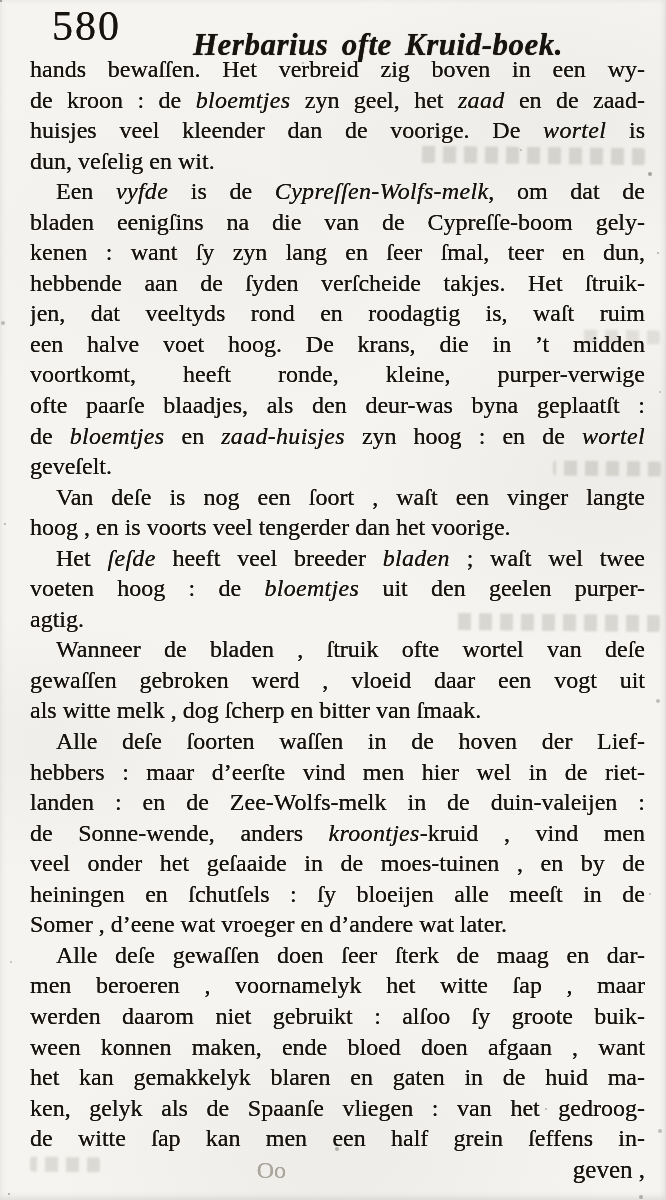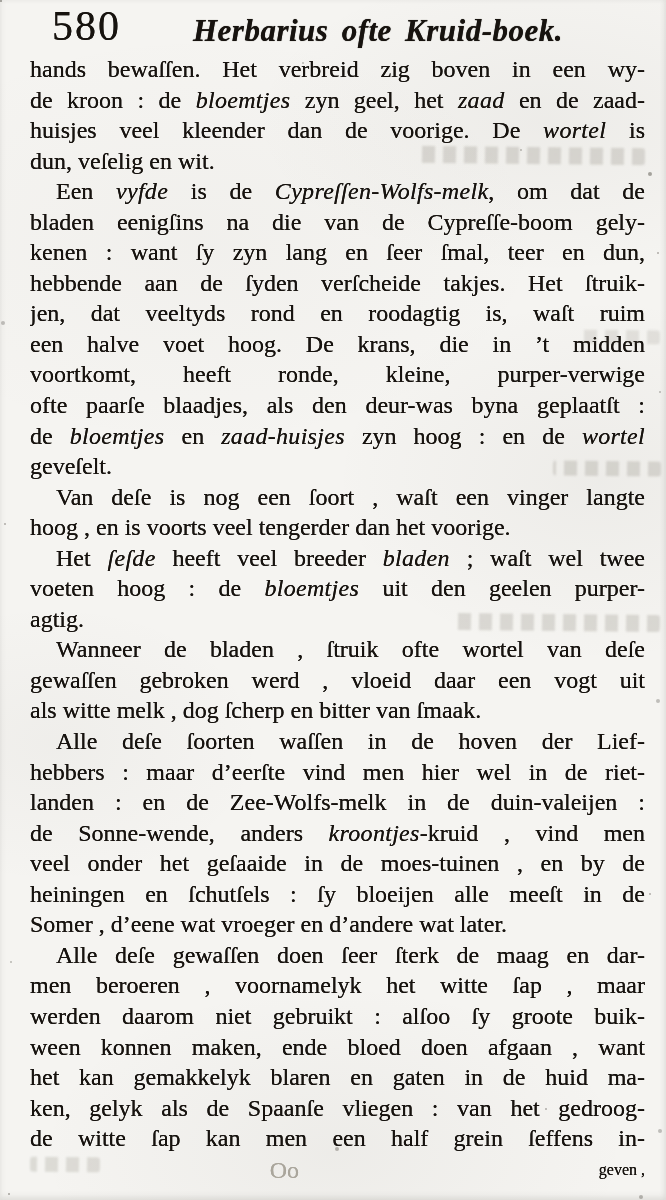--- a/index.html
+++ b/index.html
@@ -20,21 +20,21 @@
     box-shadow: inset 0 -3px 6px rgba(60,58,52,.10), inset -2px 0 5px rgba(60,58,52,.05);
     color:#17130f;
   }
   .pagenum{
     position:absolute;left:52px;top:4px;
     font-size:42px;line-height:44px;font-weight:400;
     letter-spacing:2px;
     text-shadow:0 0 .6px currentColor;
   }
   .title{
-    position:absolute;left:150px;right:60px;top:14px;
+    position:absolute;left:150px;right:60px;top:28px;
     text-align:center;font-size:31px;line-height:34px;
     font-style:italic;font-weight:700;letter-spacing:.5px;word-spacing:5px;
     text-shadow:0 0 .7px currentColor;
     white-space:nowrap;
   }
   .text-block{
     position:absolute;left:30px;right:21px;top:54px;
     font-size:24px;line-height:30.55px;
     text-shadow:0 0 .55px currentColor;
   }
@@ -44,21 +44,21 @@
   .it{font-style:italic;letter-spacing:.3px;margin-top:20px;}
   .foot-row{
     height:34px;display:flex;align-items:flex-start;justify-content:space-between;
     margin-top:1px;
   }
   .sig{
     color:#aaa69c;font-size:24px;filter:blur(.6px);
     flex:0 0 auto;transform:translateX(-30px);
   }
   .catch{
-    font-size:16px;flex:0 0 auto;text-align:right;
+    font-size:25px;flex:0 0 auto;text-align:right;
   }
   .foot-spacer{flex:1 1 auto;}
   
   .ghost{
     position:absolute;
     background:repeating-linear-gradient(90deg, rgba(110,104,92,.20) 0 13px, rgba(110,104,92,0) 13px 21px);
     filter:blur(1.3px);
     transform:scaleX(-1) rotate(-.6deg);
     border-radius:3px;
   }

